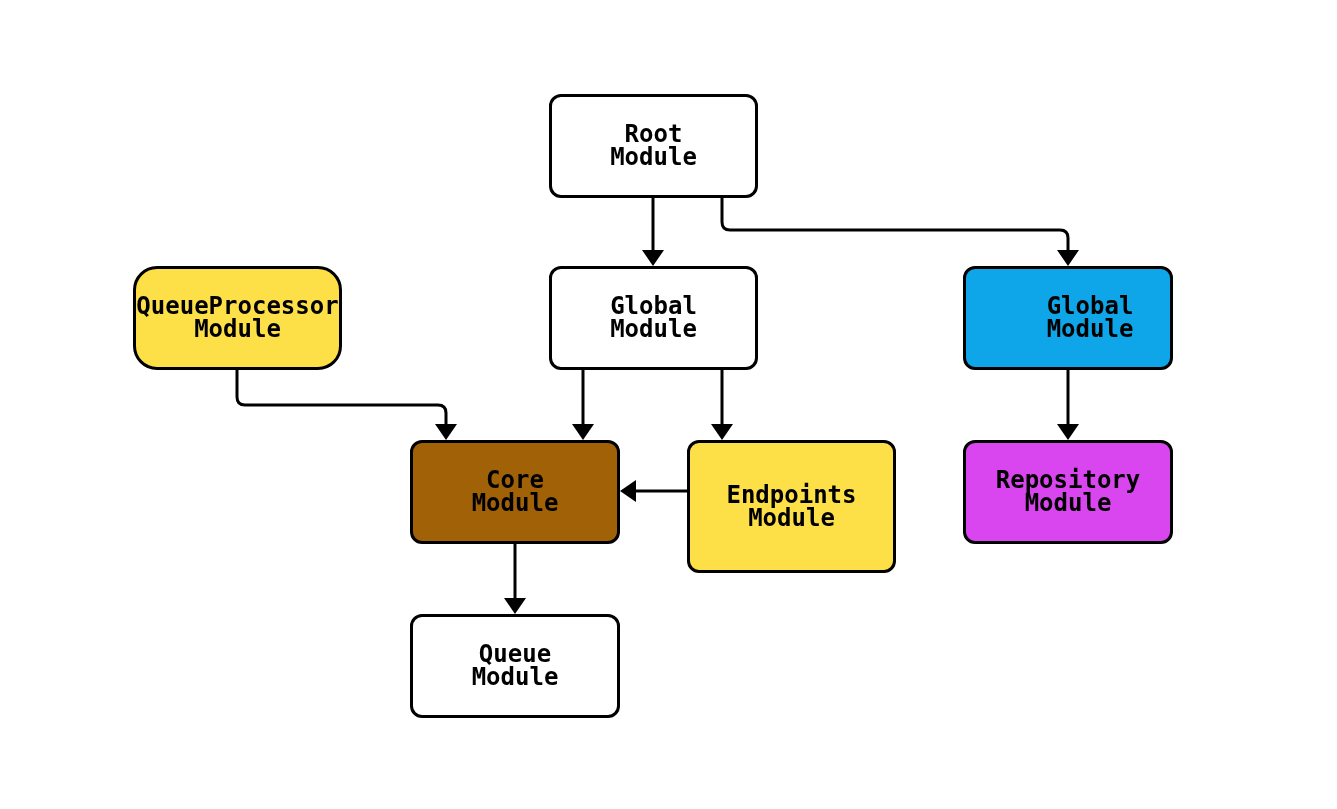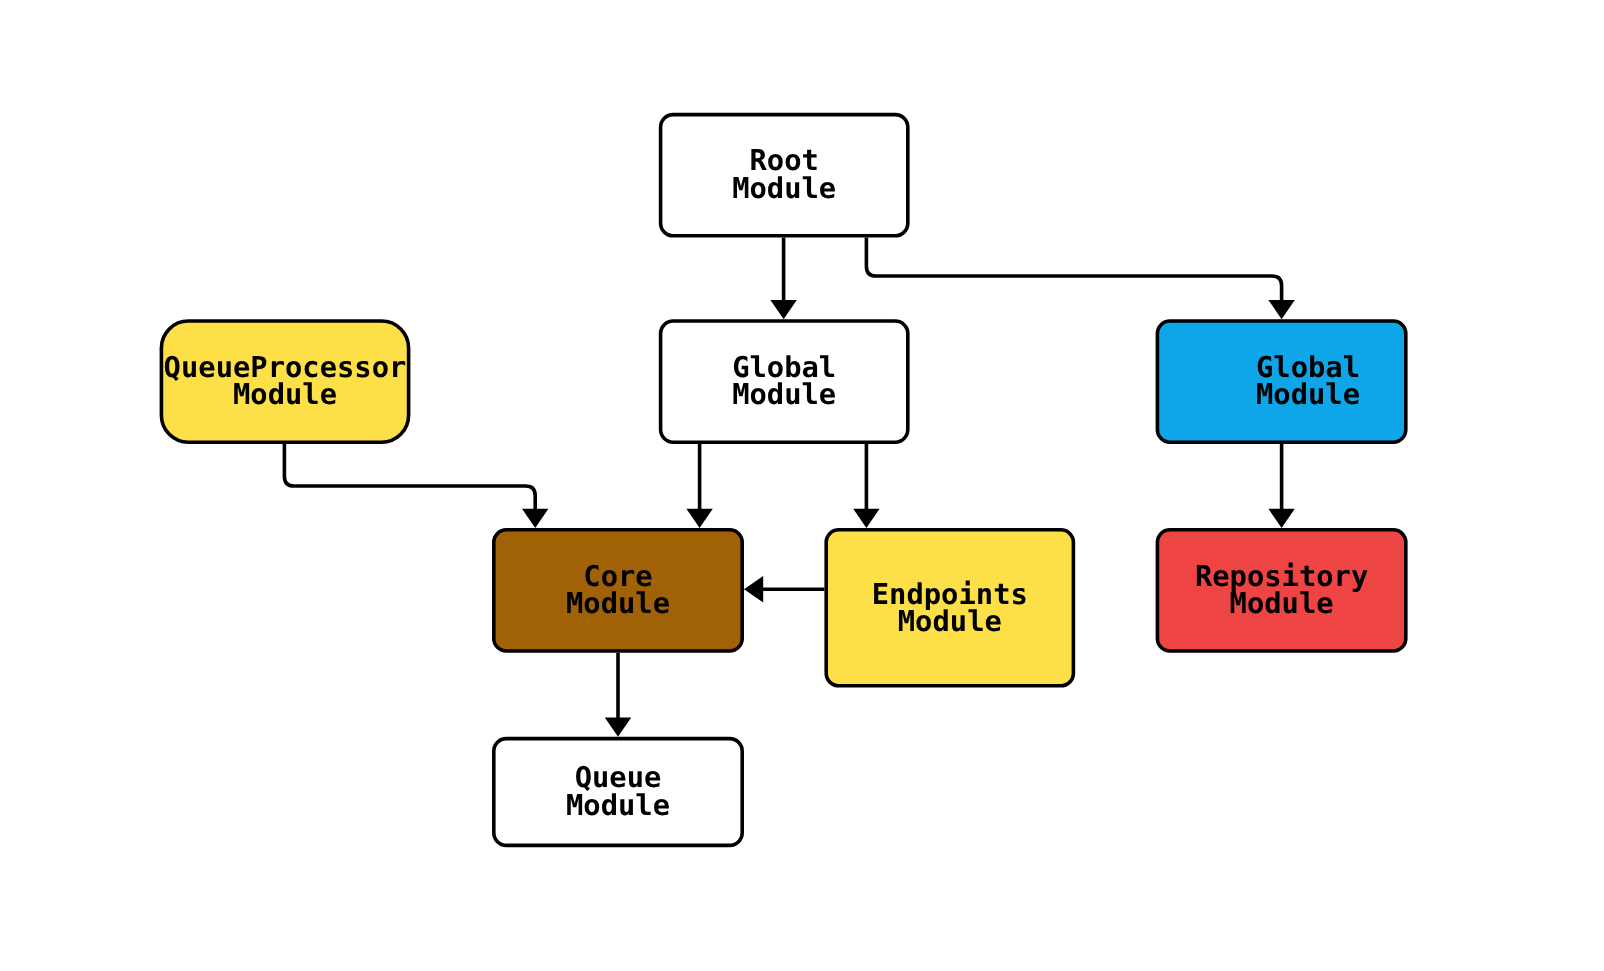--- a/index.html
+++ b/index.html
@@ -103,22 +103,22 @@
 Module</div>
       </div>
       <div class="node" style="left: 410px; top: 440px; width: 210px; height: 104px; border-color: rgb(0, 0, 0); background: #a16207; border-width: 3px; border-radius: 12px;">
         <div class="node-label">Core
 Module</div>
       </div>
       <div class="node" style="left: 687px; top: 440px; width: 209px; height: 133px; border-color: rgb(0, 0, 0); background: #fde047; border-width: 3px; border-radius: 12px;">
         <div class="node-label">Endpoints
 Module</div>
       </div>
-      <div class="node" style="left: 963px; top: 440px; width: 210px; height: 104px; border-color: rgb(0, 0, 0); background: #ef4444; border-width: 3px; border-radius: 12px;">
+      <div class="node" style="left: 963px; top: 440px; width: 210px; height: 104px; border-color: rgb(0, 0, 0); background: #d946ef; border-width: 3px; border-radius: 12px;">
         <div class="node-label">Repository
 Module</div>
       </div>
-      <div class="node" style="left: 410px; top: 614px; width: 210px; height: 92px; border-color: rgb(0, 0, 0); background: rgb(255, 255, 255); border-width: 3px; border-radius: 12px;">
+      <div class="node" style="left: 410px; top: 614px; width: 210px; height: 104px; border-color: rgb(0, 0, 0); background: rgb(255, 255, 255); border-width: 3px; border-radius: 12px;">
         <div class="node-label">Queue
 Module</div>
       </div>
     </div>
 </div>
 
 </body></html>

